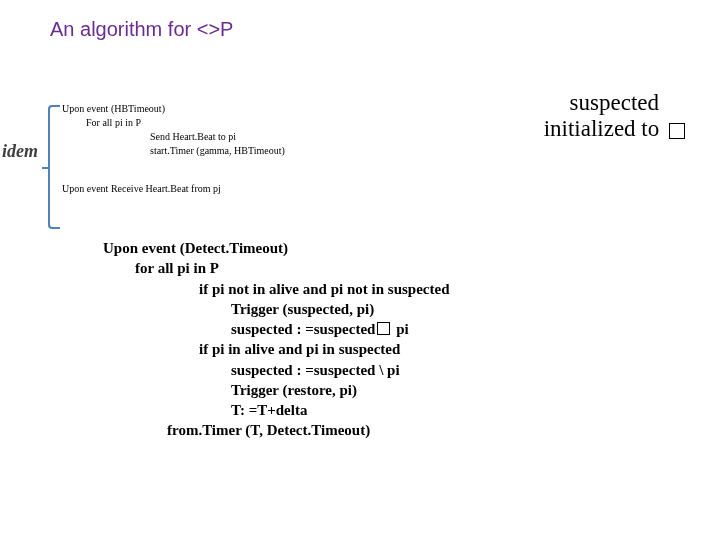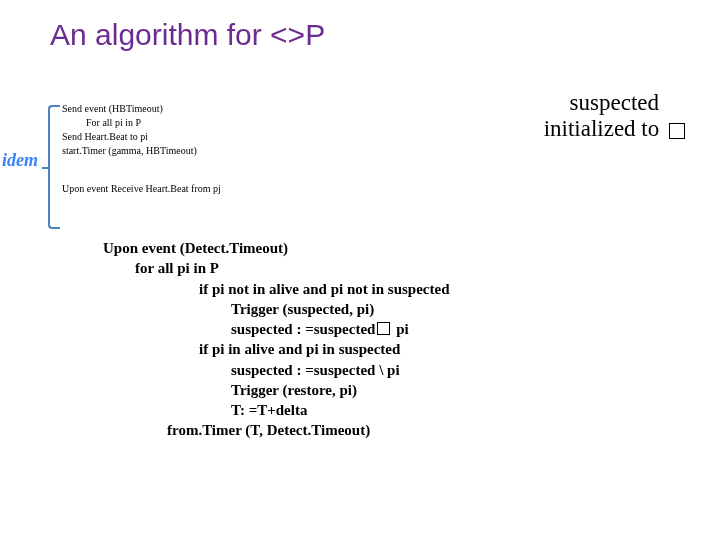--- a/index.html
+++ b/index.html
@@ -10,31 +10,31 @@
     background: #ffffff;
     font-family: Arial, Helvetica, sans-serif;
     position: relative;
     overflow: hidden;
   }
   .title {
     position: absolute;
     left: 50px;
     top: 18px;
     font-family: "Comic Sans MS", "Arial", cursive;
-    font-size: 30px;
+    font-size: 20px;
     color: #6b2c91;
     font-weight: 400;
   }
   .idem-label {
     position: absolute;
     left: 2px;
-    top: 150px;
+    top: 141px;
     font-family: "Comic Sans MS", cursive;
     font-size: 18px;
-    color: #3b82f6;
+    color: #404040;
     font-style: italic;
     font-weight: bold;
   }
   .bracket {
     position: absolute;
     left: 48px;
     top: 105px;
     width: 10px;
     height: 120px;
     border-left: 2px solid #4f81bd;
@@ -87,21 +87,21 @@
     color: #000;
     line-height: 1.35;
     font-weight: bold;
     margin-left: 41px;
   }
   .ind1 { margin-left: 32px; }
   .ind2 { margin-left: 64px; }
   .ind3 { margin-left: 96px; }
   .ind4 { margin-left: 128px; }
   .smind1 { margin-left: 24px; }
-  .smind3 { }
+  .smind3 { margin-left: 88px; }
   .inline-box {
     display: inline-block;
     width: 11px;
     height: 11px;
     border: 1.2px solid #000;
     vertical-align: -1px;
     margin: 0 2px;
   }
   .inline-box-sm {
     display: inline-block;
@@ -120,21 +120,21 @@
 <div class="idem-label">idem</div>
 <div class="bracket"></div>
 
 <div class="note">
   <span>suspected</span><br>
   <span>initialized to</span>
   <span class="box"></span>
 </div>
 
 <div class="block-small b1">
-  <div>Send event (HBTimeout)</div>
+  <div>Upon event (HBTimeout)</div>
   <div class="smind1">For all pi in P</div>
   <div class="smind3">Send Heart.Beat to pi</div>
   <div class="smind3">start.Timer (gamma, HBTimeout)</div>
 </div>
 
 <div class="block-small b2">
   <div>Upon event Receive Heart.Beat from pj</div>
 </div>
 
 <div class="block-big">

